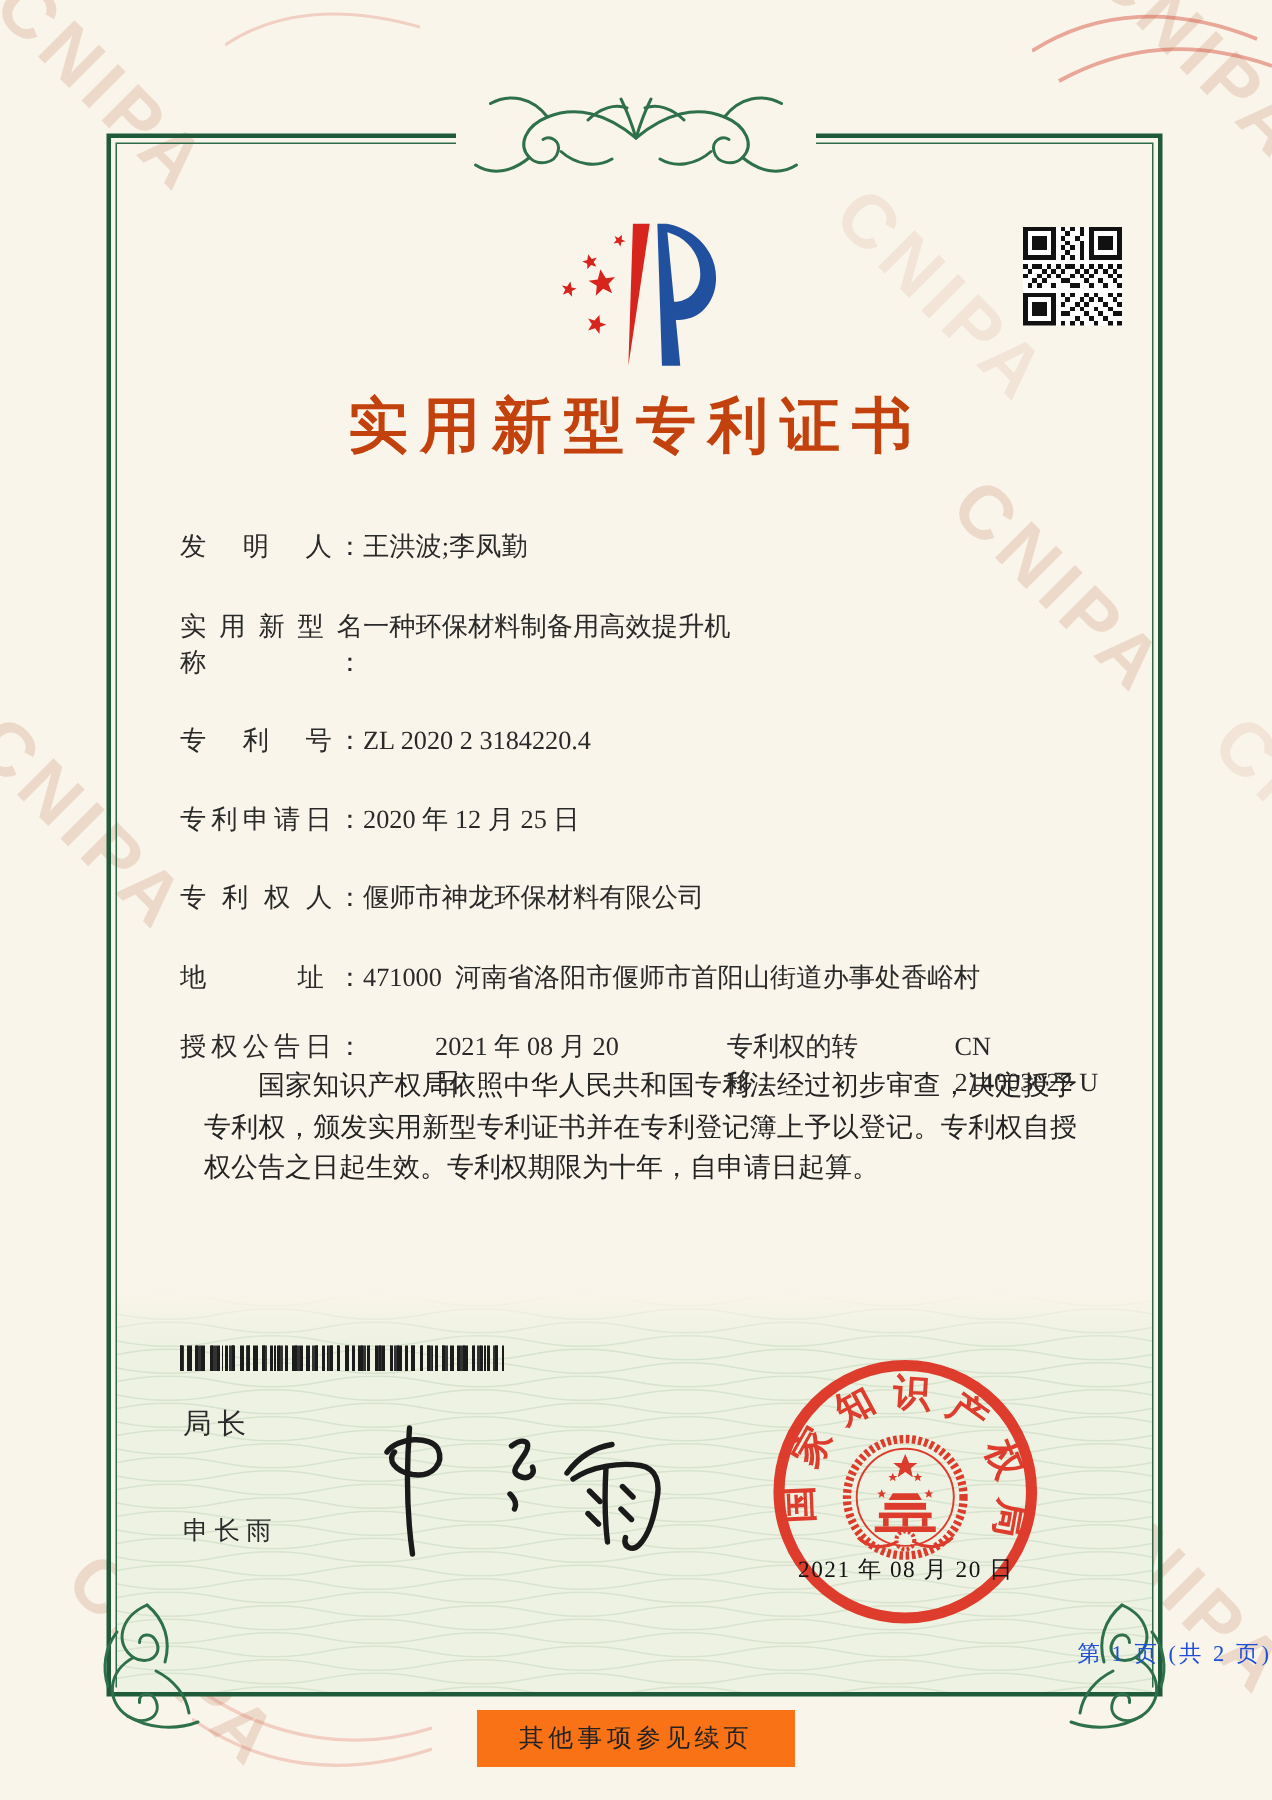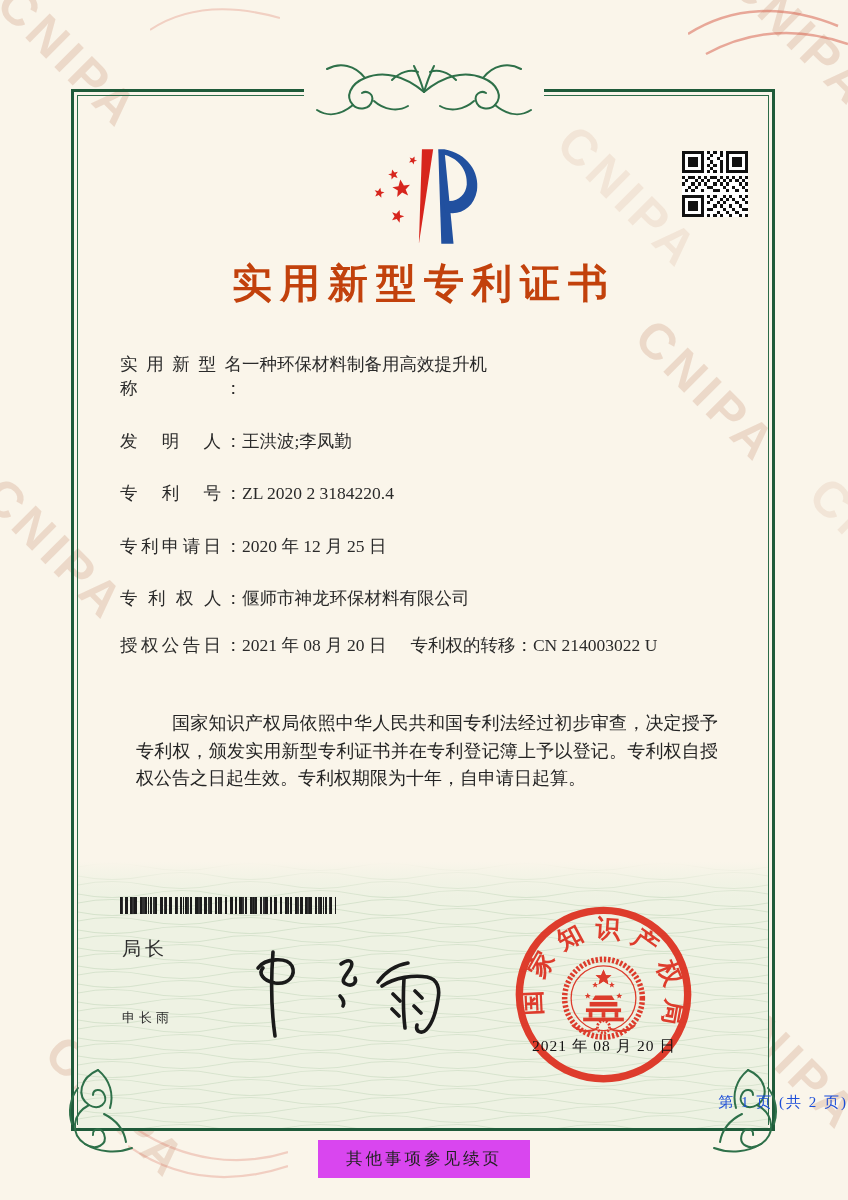--- a/index.html
+++ b/index.html
@@ -25,44 +25,44 @@
   .cert-no{position:absolute;left:110px;top:142px;font-size:17px;letter-spacing:2px;color:#333;}
   .logo{position:absolute;left:368px;top:147px;width:112px;height:102px;}
   .qr{position:absolute;left:682px;top:151px;width:66px;height:66px;}
   .title{position:absolute;left:0;top:256px;width:100%;text-align:center;
          font-size:40px;font-weight:bold;letter-spacing:8px;color:#c2410c;}
   
   .fields{position:absolute;left:120px;top:352px;width:622px;font-size:17.5px;}
   .f-row{display:flex;margin-bottom:28.5px;line-height:24px;}
   .f-label{width:122px;flex:0 0 122px;text-align:justify;text-align-last:justify;color:#2a2a2a;}
   .f-value{white-space:pre-wrap;color:#2a2a2a;}
-  .f-row.grant{margin-top:-6px;}
+  .f-row.grant{margin-top:-6px;gap:48px;}
   .f-label2{margin-left:24px;color:#2a2a2a;}
   
   .body-text{position:absolute;left:120px;top:694px;width:614px;font-size:18px;
              line-height:27.5px;text-align:justify;color:#242424;}
   .body-text p{margin:16px;text-indent:2em;}
   
   .barcode{position:absolute;left:120px;top:897px;width:216px;height:17px;
      background:
        repeating-linear-gradient(90deg,#1b1b1b 0 2px,rgba(0,0,0,0) 2px 5px),
        repeating-linear-gradient(90deg,#1b1b1b 0 1px,rgba(0,0,0,0) 1px 7px),
        repeating-linear-gradient(90deg,#333 0 3px,rgba(0,0,0,0) 3px 11px);}
   .director-label{position:absolute;left:122px;top:936px;font-size:19px;letter-spacing:4px;
      font-family:"Liberation Sans","DejaVu Sans",sans-serif;color:#2b2b2b;}
-  .director-name{position:absolute;left:122px;top:1009px;font-size:13px;letter-spacing:4px;
+  .director-name{position:absolute;left:122px;top:1009px;font-size:17px;letter-spacing:4px;
      font-family:"Liberation Sans","DejaVu Sans",sans-serif;color:#2b2b2b;}
   .signature{position:absolute;left:245px;top:936px;width:205px;height:108px;}
   .seal{position:absolute;left:511px;top:902px;width:185px;height:185px;}
   .seal-date{position:absolute;left:514px;top:1036px;width:180px;text-align:center;
      font-size:15.5px;letter-spacing:1px;color:#141414;white-space:pre;}
   .page-num{position:absolute;left:0;top:1093px;width:100%;text-align:right;
      font-size:15px;letter-spacing:2px;color:#1d4ed8;}
   .cont-note{position:absolute;left:50%;top:1140px;transform:translateX(-50%);
-     background:#d946ef;padding:8px 28px;font-size:16.5px;letter-spacing:3px;color:#222;}
+     background:#f97316;padding:8px 28px;font-size:16.5px;letter-spacing:3px;color:#222;}
 </style>
 </head>
 <body>
 
 <div class="page">
 
   <div class="wm" style="left:-20px;top:28px;">CNIPA</div>
   <div class="wm" style="left:712px;top:6px;">CNIPA</div>
   <div class="wm faint" style="left:540px;top:168px;">CNIPA</div>
   <div class="wm" style="left:618px;top:362px;">CNIPA</div>
@@ -172,38 +172,42 @@
     <rect x="15" y="1" width="5" height="5" fill="#fff"></rect>
       <rect x="16" y="2" width="3" height="3" fill="#111"></rect>
     <rect x="1" y="15" width="5" height="5" fill="#fff"></rect>
       <rect x="2" y="16" width="3" height="3" fill="#111"></rect>
   </svg>
 
   <div class="title">实用新型专利证书</div>
 
   <div class="fields">
     <div class="f-row">
+      <span class="f-label">发　明　人：</span>
+      <span class="f-value">王洪波;李凤勤</span>
+    </div>
+    <div class="f-row">
       <span class="f-label">实用新型名称：</span>
       <span class="f-value">一种环保材料制备用高效提升机</span>
     </div>
     <div class="f-row">
-      <span class="f-label">发　明　人：</span>
-      <span class="f-value">王洪波;李凤勤</span>
-    </div>
-    <div class="f-row">
       <span class="f-label">专　利　号：</span>
       <span class="f-value">ZL 2020 2 3184220.4</span>
     </div>
     <div class="f-row">
       <span class="f-label">专利申请日：</span>
       <span class="f-value">2020 年 12 月 25 日</span>
     </div>
     <div class="f-row">
       <span class="f-label">专 利 权 人：</span>
       <span class="f-value">偃师市神龙环保材料有限公司</span>
+    </div>
+    <div class="f-row">
+      <span class="f-label">地　　址：</span>
+      <span class="f-value">471000  河南省洛阳市偃师市首阳山街道办事处香峪村</span>
     </div>
     <div class="f-row grant">
       <span class="f-label">授权公告日：</span>
       <span class="f-value">2021 年 08 月 20 日</span>
       <span class="f-label2">专利权的转移：</span>
       <span class="f-value">CN 214003022 U</span>
     </div>
   </div>
 
   <div class="body-text">

